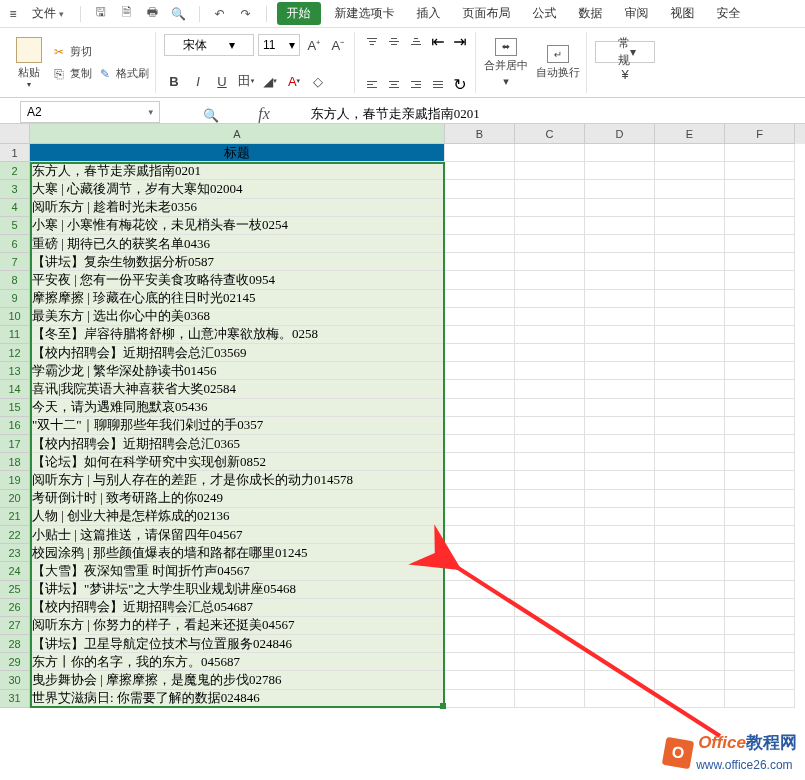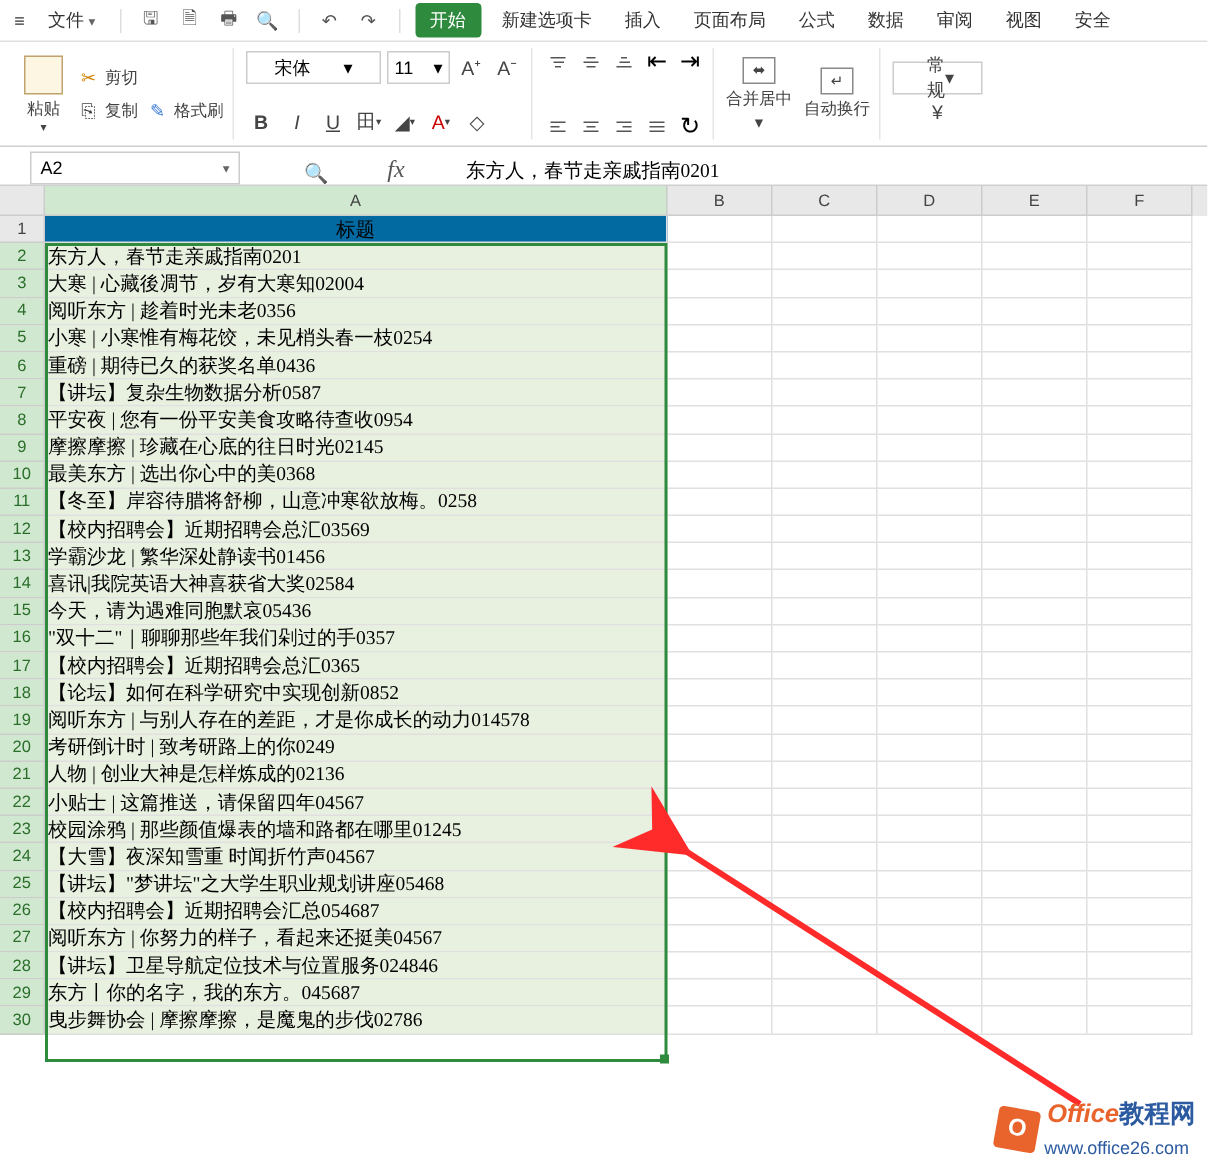--- a/index.html
+++ b/index.html
@@ -525,20 +525,29 @@
       </div>
       <div class="row">
         <div class="row-h sel">30</div>
     <div class="cell colA sel">曳步舞协会 | 摩擦摩擦，是魔鬼的步伐02786</div>
     <div class="cell colO"></div>
         <div class="cell colO"></div>
         <div class="cell colO"></div>
         <div class="cell colO"></div>
         <div class="cell colO"></div>
       </div>
+      <div class="row">
+        <div class="row-h sel">31</div>
+    <div class="cell colA sel">世界艾滋病日: 你需要了解的数据024846</div>
+    <div class="cell colO"></div>
+        <div class="cell colO"></div>
+        <div class="cell colO"></div>
+        <div class="cell colO"></div>
+        <div class="cell colO"></div>
+      </div>
     </div>
 
   <div class="sel-border" style="left:30px; top:38px; width:415px; height:546px;">
     <div class="handle"></div>
   </div>
 </div>
 
 <div class="arrow" style="left:440px; top:556px;">
   <svg width="300" height="200">
     <defs>

